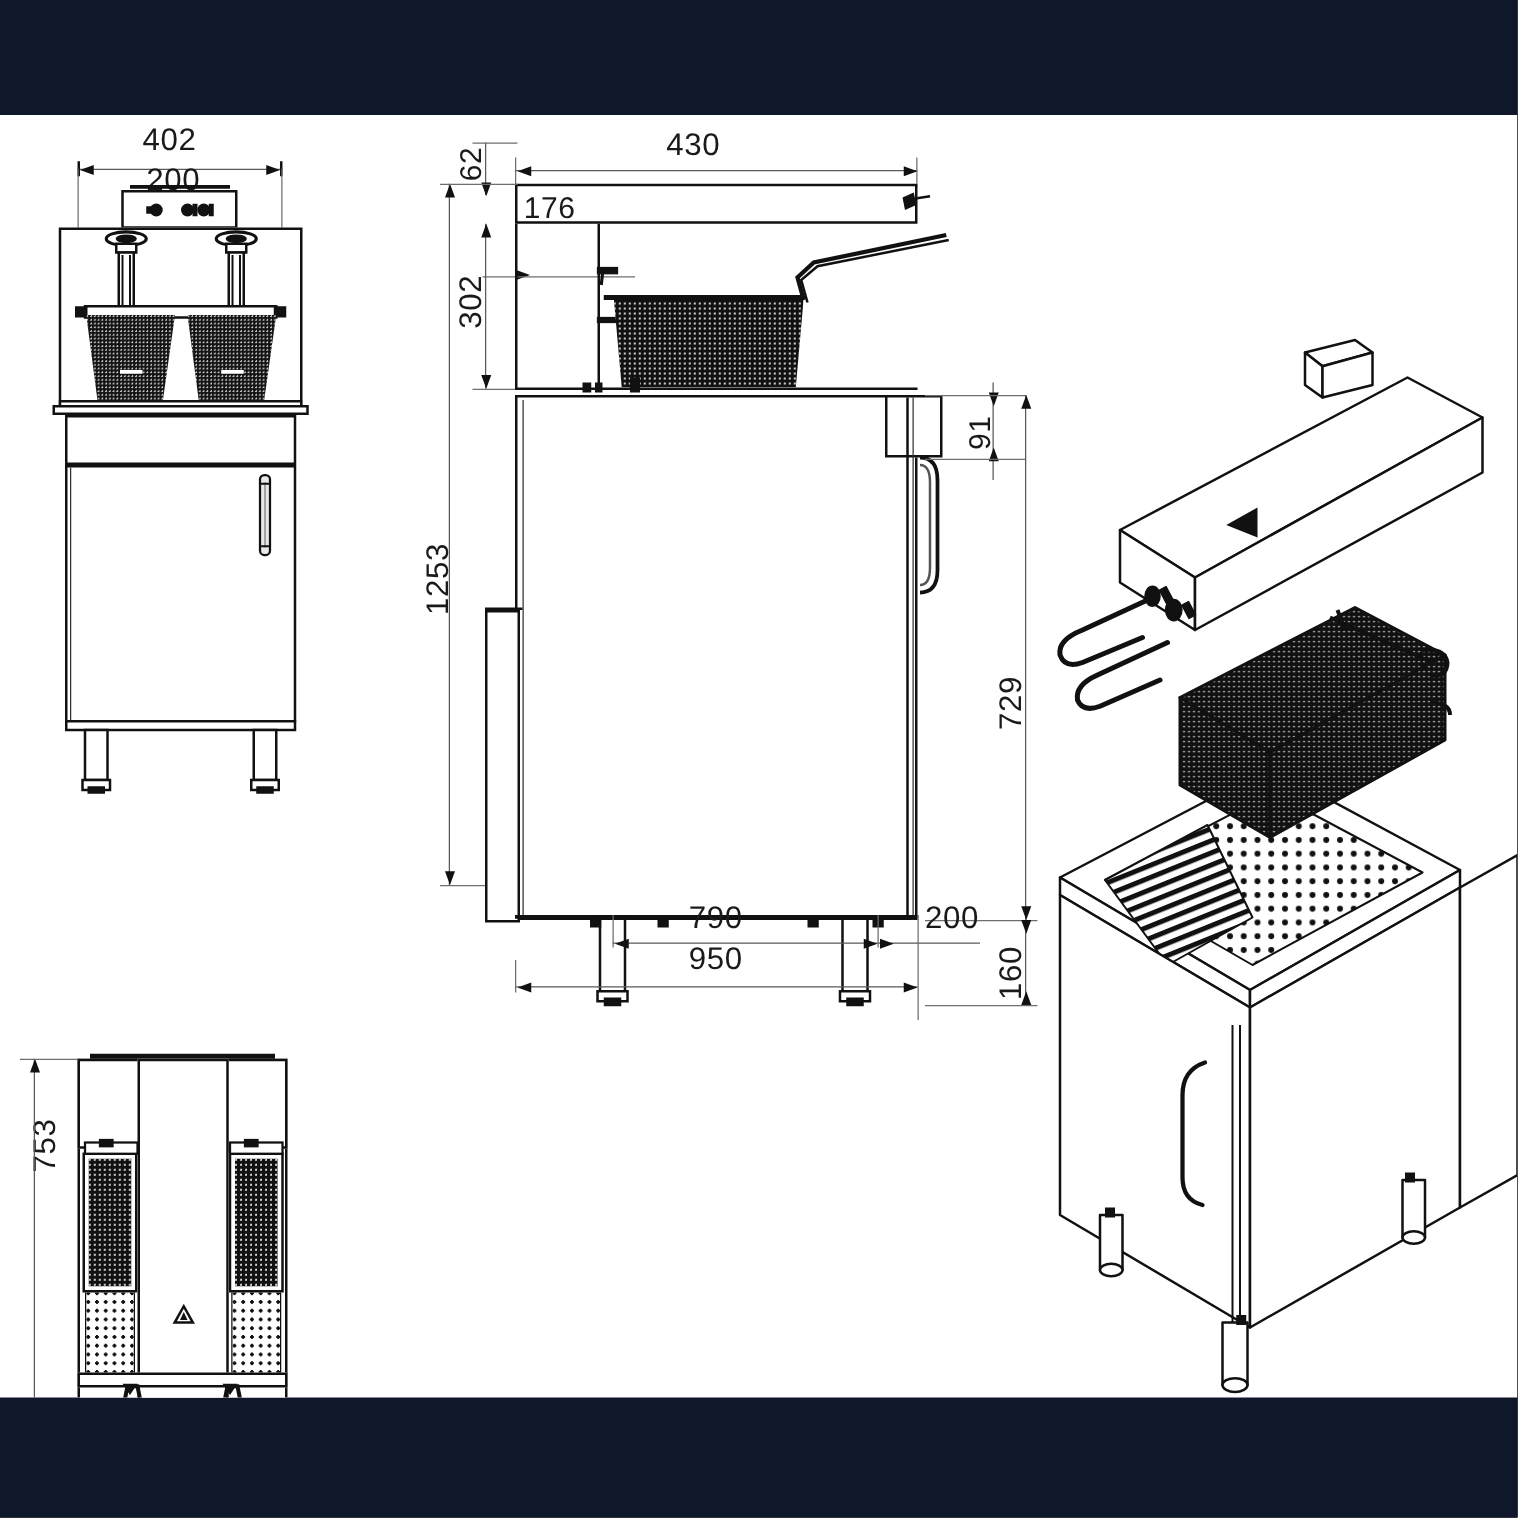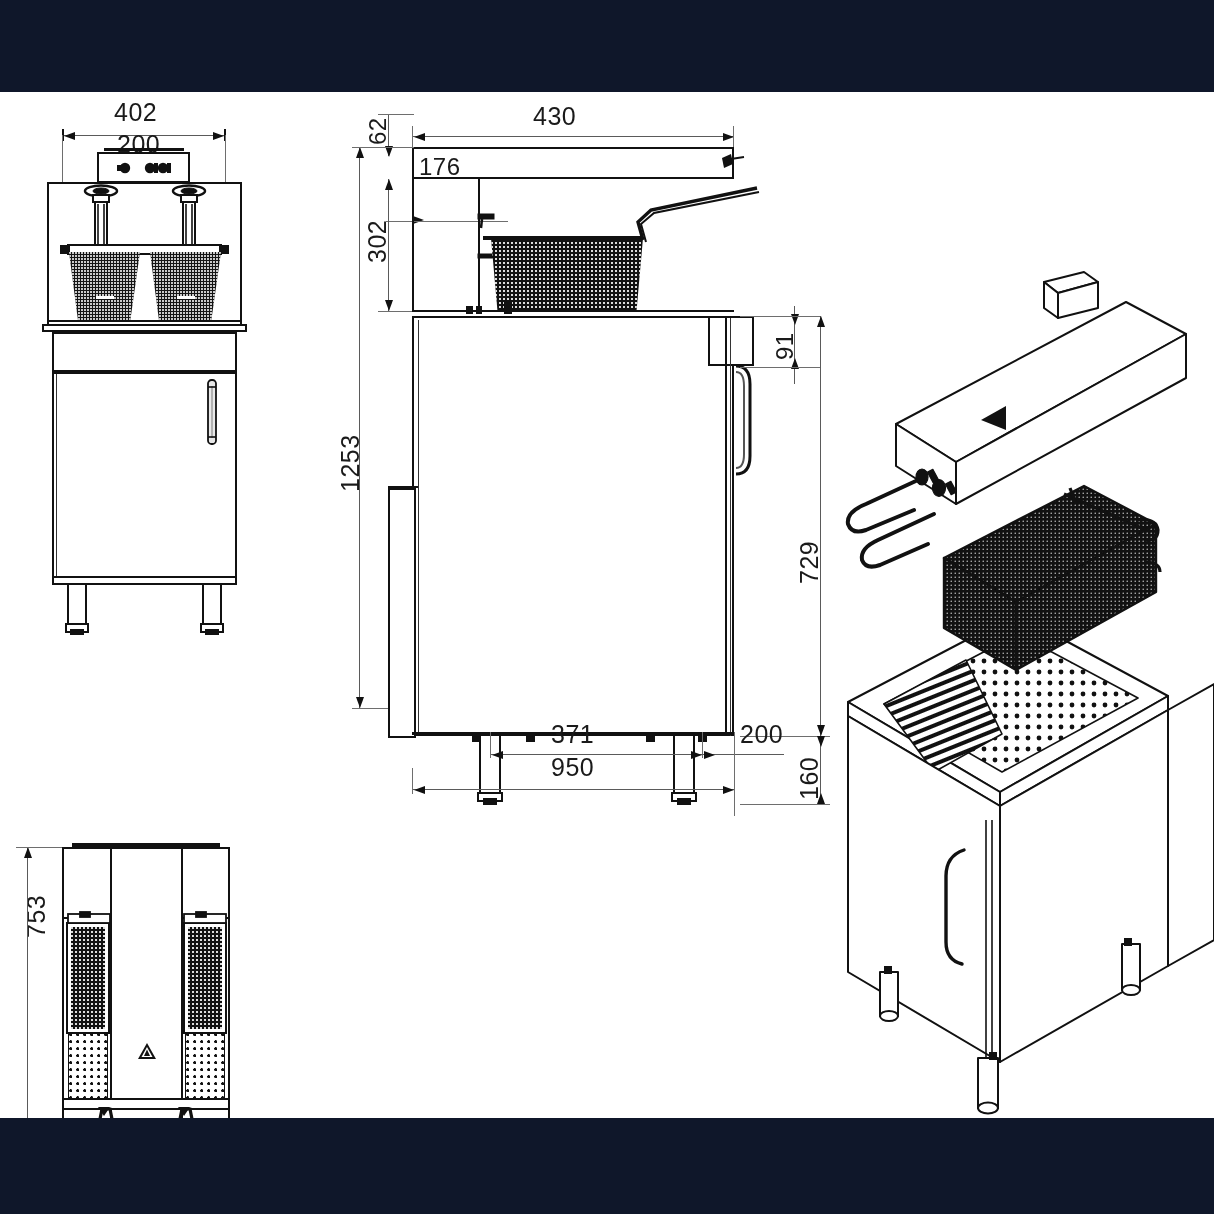--- a/index.html
+++ b/index.html
@@ -318,21 +318,21 @@
         <rect x="212" y="64" width="12" height="5" fill="#111"></rect>
       </g>
       <g fill="#111">
         <rect x="6" y="0" width="9" height="7"></rect>
             <rect x="60" y="0" width="9" height="7"></rect>
         <rect x="180" y="0" width="9" height="7"></rect>
             <rect x="232" y="0" width="9" height="7"></rect>
       </g>
     </svg>
 
-    <div class="dim" style="left:225px;top:630px;">371</div>
+    <div class="dim" style="left:225px;top:630px;">790</div>
     <div class="dl dlh" style="left:164px;top:662px;width:212px;"></div>
     <div class="ar ar-l" style="left:166px;top:659px;"></div>
     <div class="ar ar-r" style="left:365px;top:659px;"></div>
     <div class="ext extv" style="left:164px;top:640px;height:26px;"></div>
     <div class="ext extv" style="left:376px;top:640px;height:26px;"></div>
 
     <div class="dim" style="left:414px;top:630px;">200</div>
     <div class="dl dlh" style="left:376px;top:662px;width:82px;"></div>
     <div class="ar ar-r" style="left:378px;top:659px;"></div>
     <div class="ext extv" style="left:408px;top:640px;height:84px;"></div>

